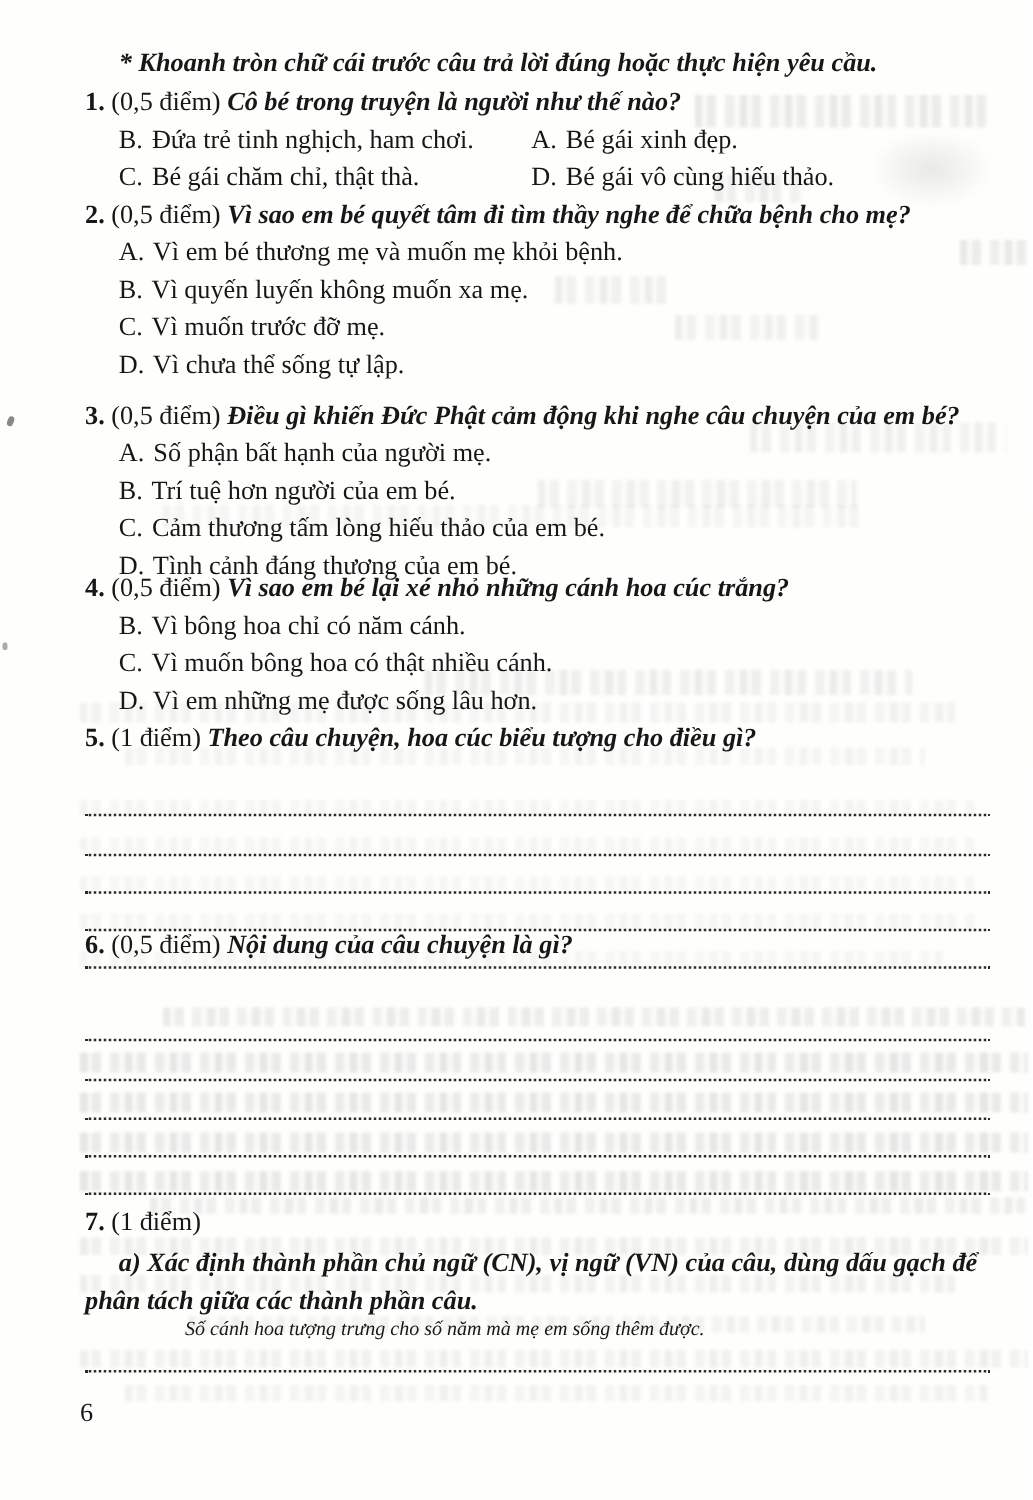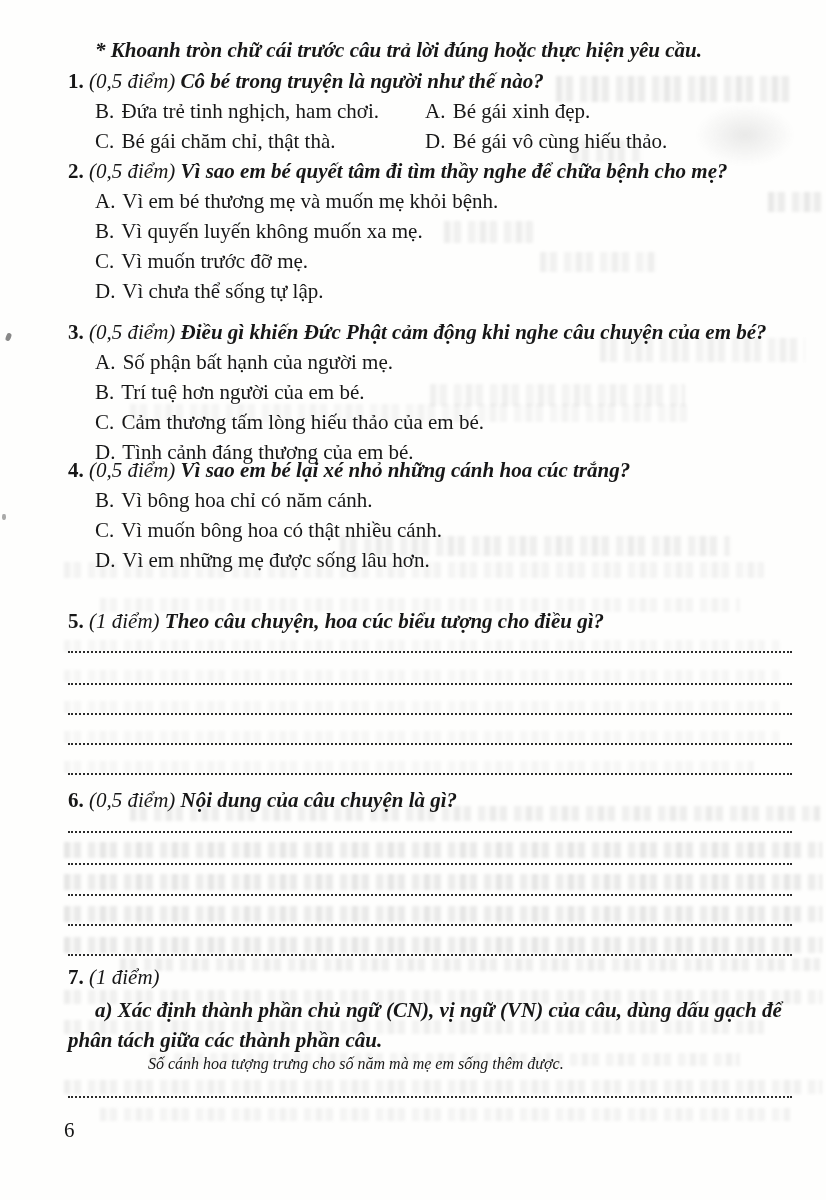--- a/index.html
+++ b/index.html
@@ -10,21 +10,21 @@
     overflow:hidden;
     font-family:"Liberation Serif","DejaVu Serif",serif;
     color:#171717;
   }
   
   .abs{position:absolute;}
   .instruction{font-weight:bold;font-style:italic;font-size:21px;line-height:30px;}
   .q{left:68px;width:726px;}
   .stem{line-height:30px;font-size:21px;white-space:nowrap;}
   .num{font-weight:bold;font-style:normal;}
-  .pts{font-style:italic;font-weight:normal;}
+  .pts{font-weight:normal;}
   .st{font-weight:bold;font-style:italic;}
   .opts{margin-left:27px;}
   .opt{line-height:30px;font-size:21px;white-space:nowrap;}
   .opts.two{display:grid;grid-template-columns:330px auto;}
   .olabel{margin-right:2px;}
   
   .dotline{
     position:absolute;left:68px;width:724px;height:0;
     border-top:2.6px dotted #2b2b2b;
   }
@@ -139,34 +139,34 @@
       <span class="pts">(0,5 điểm)</span>
       <span class="st">Vì sao em bé lại xé nhỏ những cánh hoa cúc trắng?</span>
     </div>
     <div class="opts">
       <div class="opt"><span class="olabel">B.</span> <span>Vì bông hoa chỉ có năm cánh.</span></div>
       <div class="opt"><span class="olabel">C.</span> <span>Vì muốn bông hoa có thật nhiều cánh.</span></div>
       <div class="opt"><span class="olabel">D.</span> <span>Vì em những mẹ được sống lâu hơn.</span></div>
     </div>
   </div>
 
-  <div class="abs q" style="top:606px;">
+  <div class="abs q" style="top:575px;">
     <div class="stem">
       <span class="num">5.</span>
       <span class="pts">(1 điểm)</span>
       <span class="st">Theo câu chuyện, hoa cúc biểu tượng cho điều gì?</span>
     </div>
   </div>
   <div class="dotline" style="top:651px;"></div>
   <div class="dotline" style="top:683px;"></div>
   <div class="dotline" style="top:713px;"></div>
   <div class="dotline" style="top:743px;"></div>
   <div class="dotline" style="top:773px;"></div>
 
-  <div class="abs q" style="top:785px;">
+  <div class="abs q" style="top:740px;">
     <div class="stem">
       <span class="num">6.</span>
       <span class="pts">(0,5 điểm)</span>
       <span class="st">Nội dung của câu chuyện là gì?</span>
     </div>
   </div>
   <div class="dotline" style="top:831px;"></div>
   <div class="dotline" style="top:863px;"></div>
   <div class="dotline" style="top:894px;"></div>
   <div class="dotline" style="top:924px;"></div>

